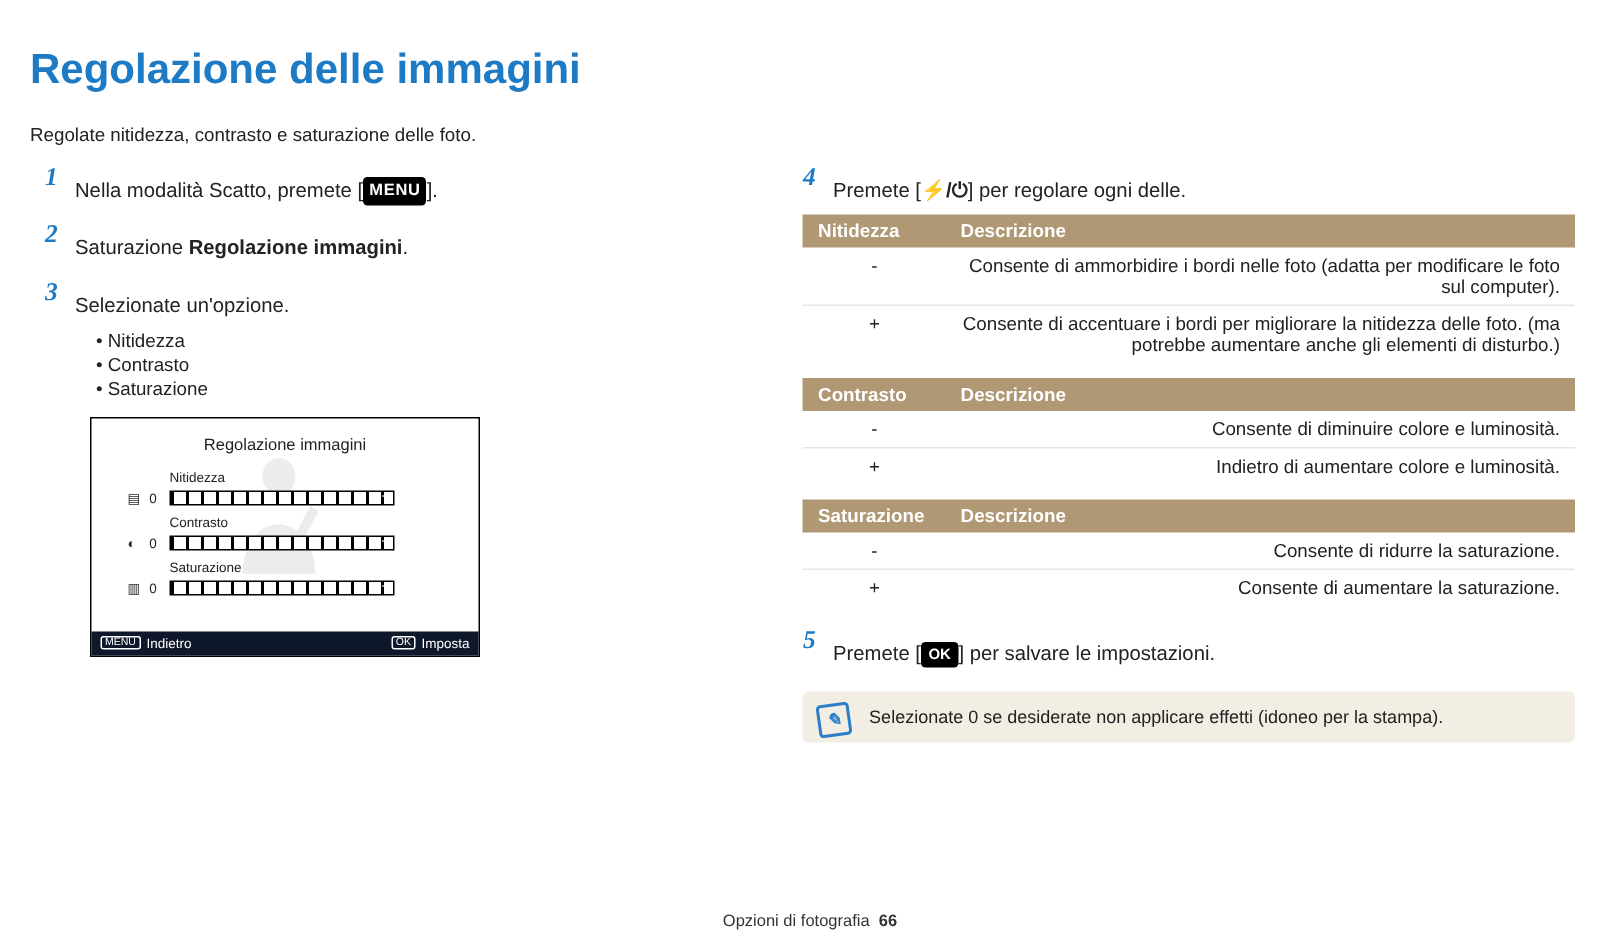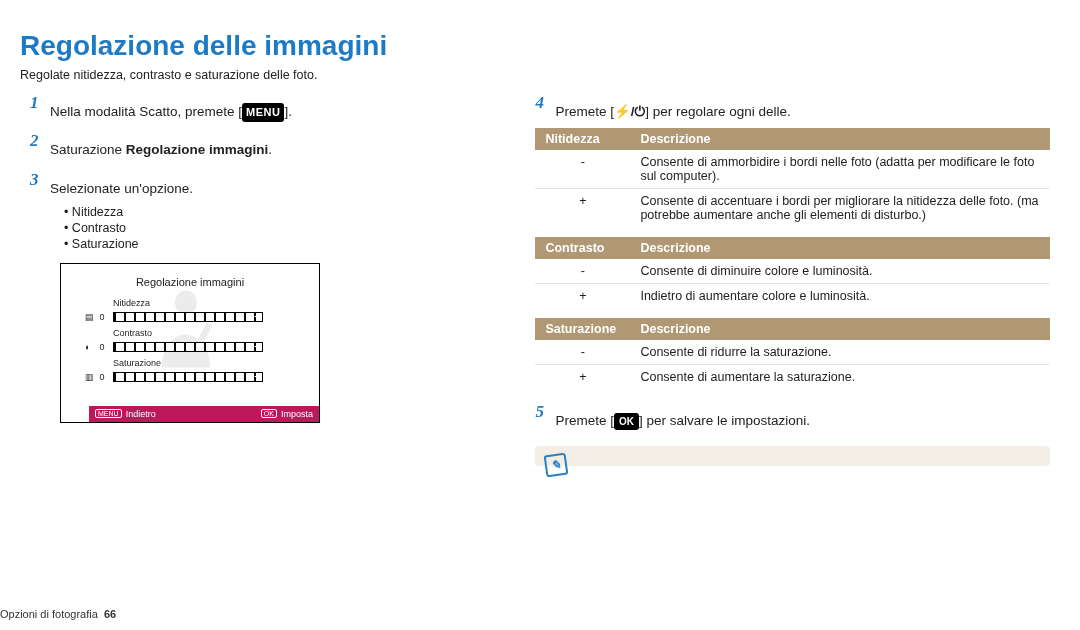--- a/index.html
+++ b/index.html
@@ -10,21 +10,21 @@
     background: #fff;
     width: 1080px;
     height: 630px;
     padding: 30px 30px 10px 20px;
     position: relative;
   }
   h1.title {
     color: #1d7bc6;
     font-size: 28px;
     font-weight: bold;
-    margin-bottom: 6px;
+    margin-bottom: 21px;
   }
   .subtitle {
     font-size: 12.5px;
     margin-bottom: 8px;
   }
   .columns { display: flex; gap: 40px; }
   .col-left { width: 48%; padding-left: 10px; }
   .col-right { width: 52%; }
   .step { display: flex; margin-bottom: 6px; line-height: 1.5; }
   .step-num {
@@ -94,23 +94,23 @@
   }
   .slider-bar::before{
     content:"−"; position:absolute; left:2px; top:-2px; color:#fff; font-size:10px;
   }
   .slider-bar::after{
     content:"+"; position:absolute; right:2px; top:-2px; color:#fff; font-size:10px;
   }
   .slider-label { font-size:9px; margin-left:28px; margin-bottom:2px; }
   .fig-footer {
     position:absolute; bottom:0; left:0; right:0;
-    background:#be185d; color:#fff;
+    background:#0f172a; color:#fff;
     display:flex; justify-content:space-between;
-    font-size:9px; padding:3px 6px;margin-left:28px;
+    font-size:9px; padding:3px 6px;
   }
   .fig-footer .lbl { display:inline-flex; align-items:center; gap:4px;}
   .fig-footer .badge-sm{
     border:1px solid #fff; border-radius:2px; padding:0 2px; font-size:7px;
   }
 
   
   table.desc {
     width: 100%;
     border-collapse: collapse;
@@ -123,20 +123,21 @@
     text-align: left;
     font-weight: bold;
     padding: 4px 10px;
     font-size: 12.5px;
   }
   table.desc th:first-child { width: 95px; }
   table.desc td {
     padding: 5px 10px;
     vertical-align: top;
     border-bottom: 1px solid #e5e5e5;
+    text-align: right;
   }
   table.desc td:first-child { text-align:center; width:95px; }
   table.desc tr:last-child td { border-bottom:none; }
 
   .note {
     background: #f3eee4;
     border-radius: 4px;
     padding: 10px 12px 10px 44px;
     font-size: 12px;
     position: relative;
@@ -148,21 +149,21 @@
     border:2px solid #2a7fc6;
     color:#2a7fc6;
     border-radius:3px;
     display:flex; align-items:center; justify-content:center;
     font-weight:bold;
     transform: rotate(-8deg);
     font-style:italic;
   }
   .page-footer {
     position:absolute; bottom:10px; left:0; right:0;
-    text-align:left; font-size:11px; color:#333;
+    text-align:center; font-size:11px; color:#333;
   }
   .page-footer .pn { font-weight:bold; }
   .inline-icons { font-weight:bold; }
 </style>
 </head>
 <body>
 
 <h1 class="title">Regolazione delle immagini</h1>
 <div class="subtitle">Regolate nitidezza, contrasto e saturazione delle foto.</div>
 
@@ -289,19 +290,20 @@
 
     <div class="step">
       <span class="step-num">5</span>
       <span class="step-body">
         <span>Premete [</span><span class="ok-badge">OK</span><span>] per salvare le impostazioni.</span>
       </span>
     </div>
 
     <div class="note">
       <span class="note-icon">✎</span>
+      <span>Selezionate 0 se desiderate non applicare effetti (idoneo per la stampa).</span>
     </div>
   </div>
 </div>
 
 <div class="page-footer">
   <span>Opzioni di fotografia</span>&nbsp;&nbsp;<span class="pn">66</span>
 </div>
 
 </body></html>

